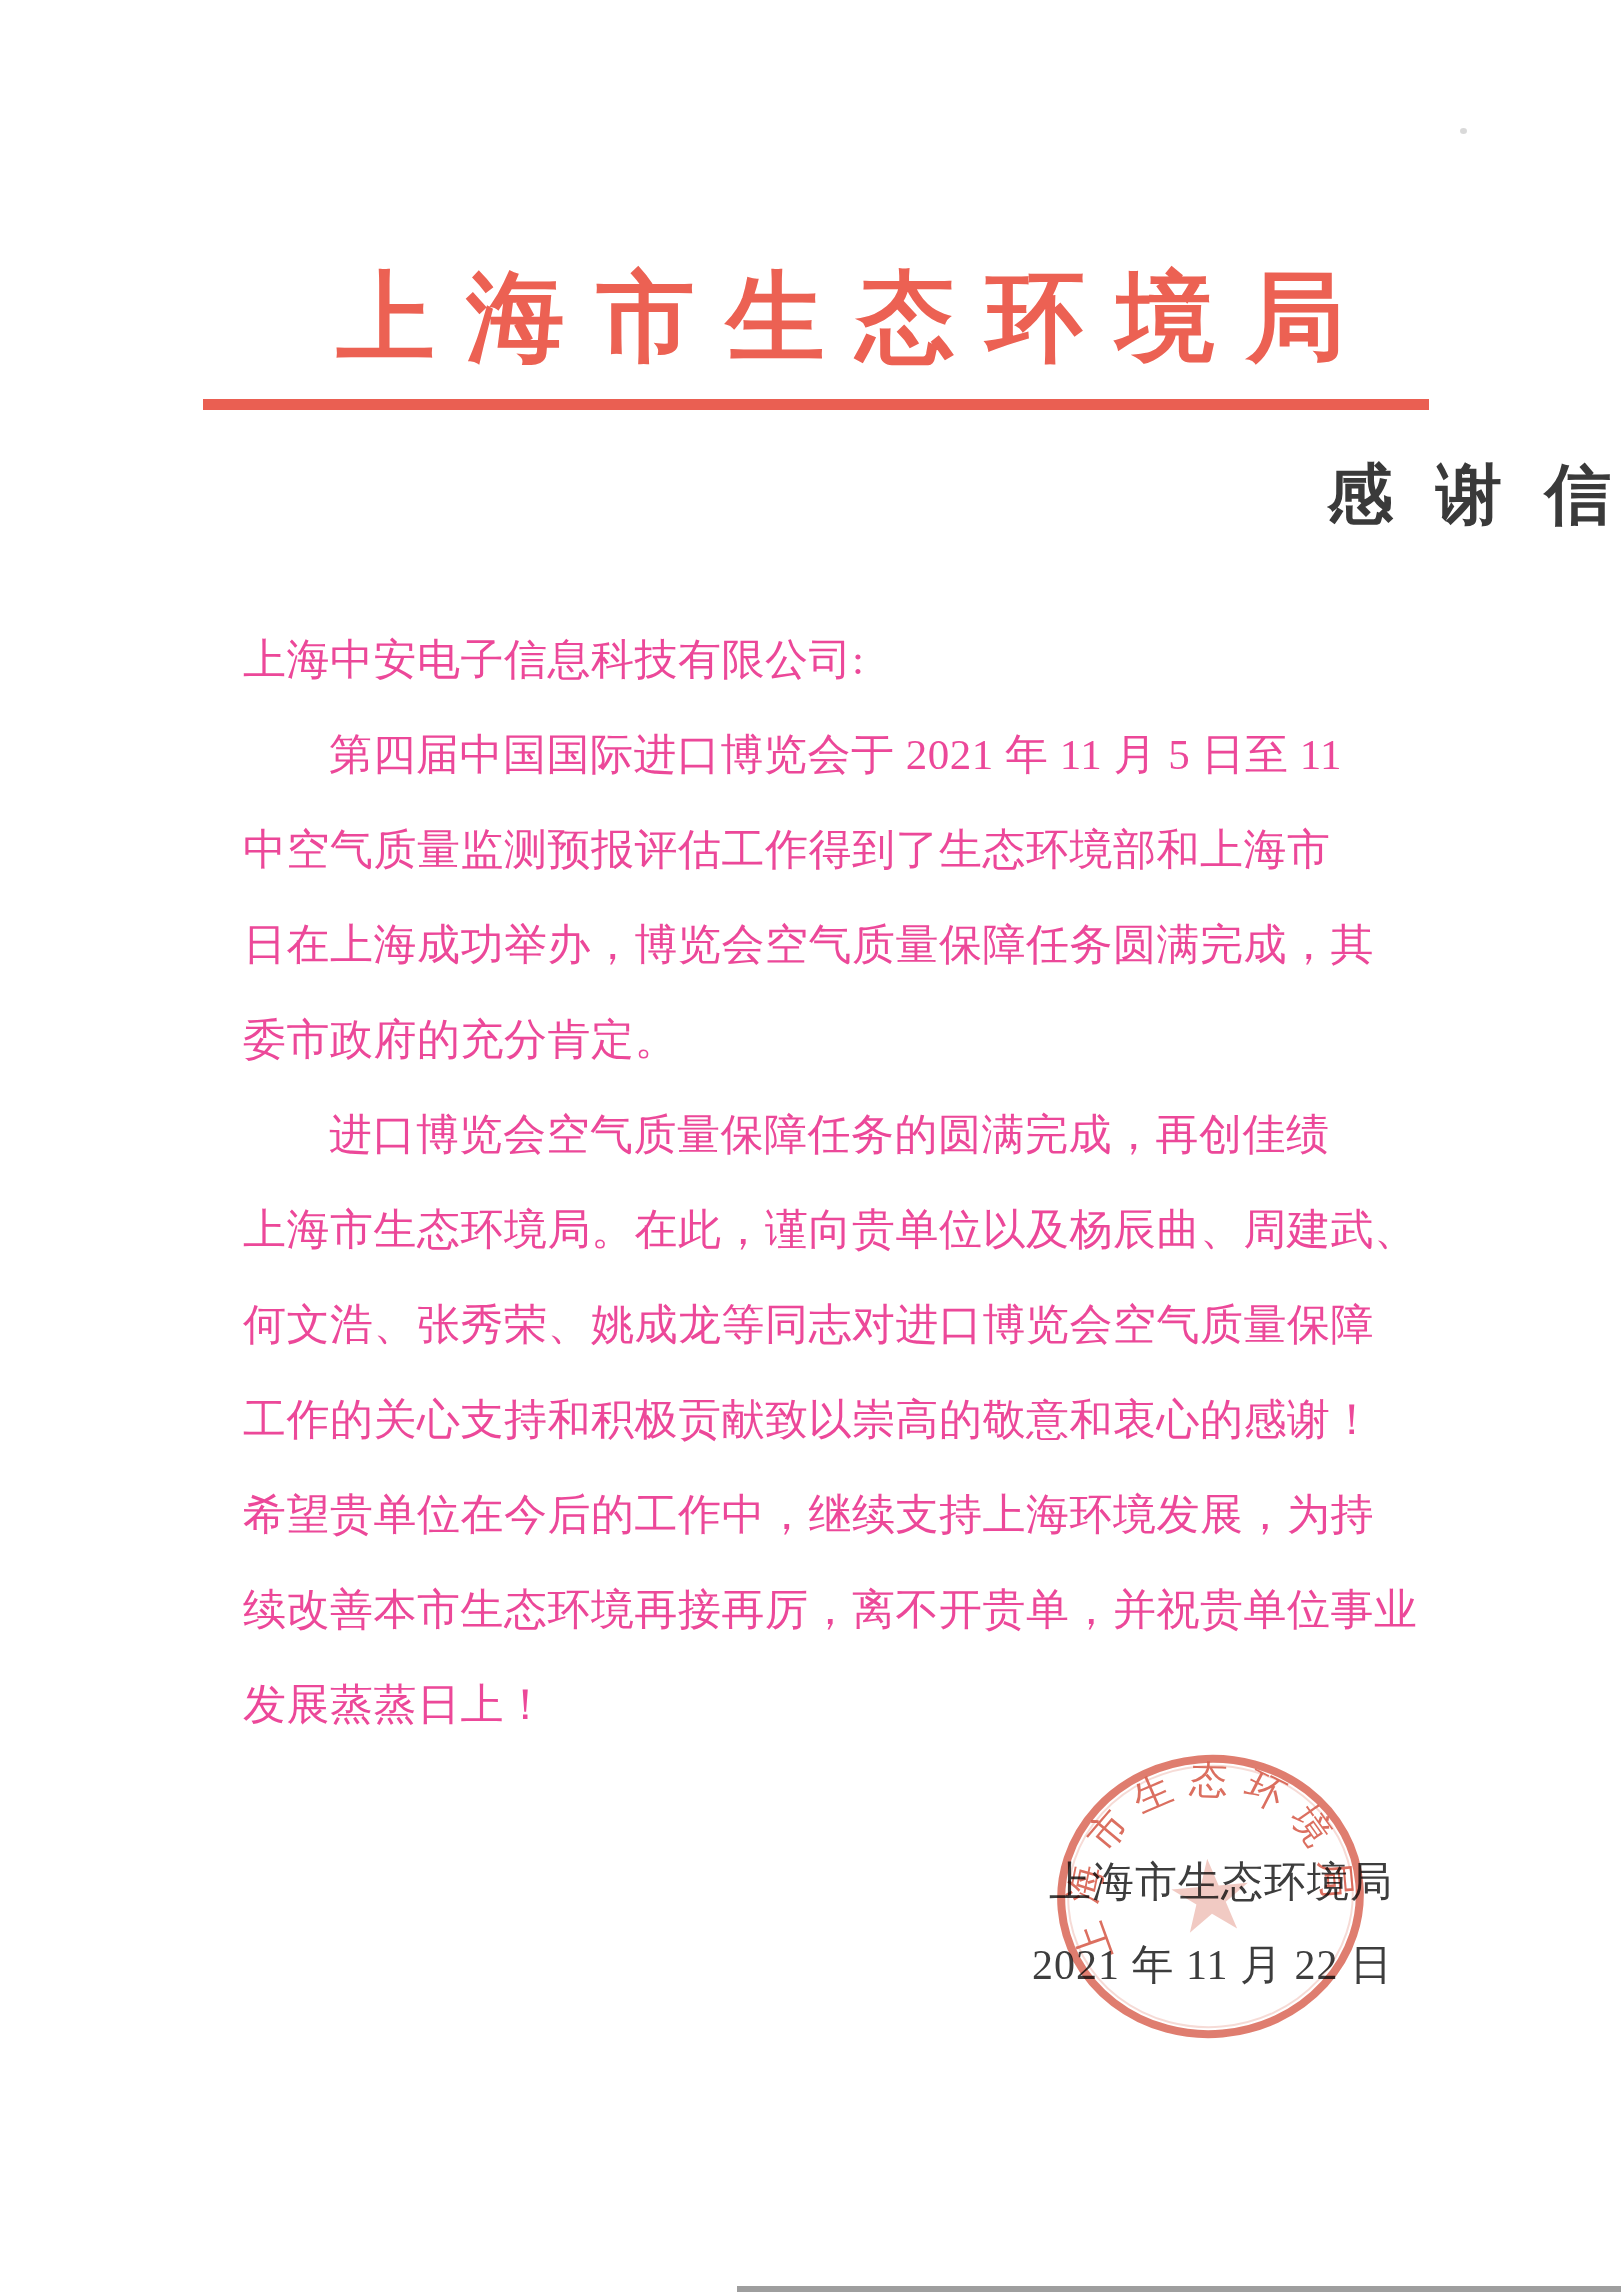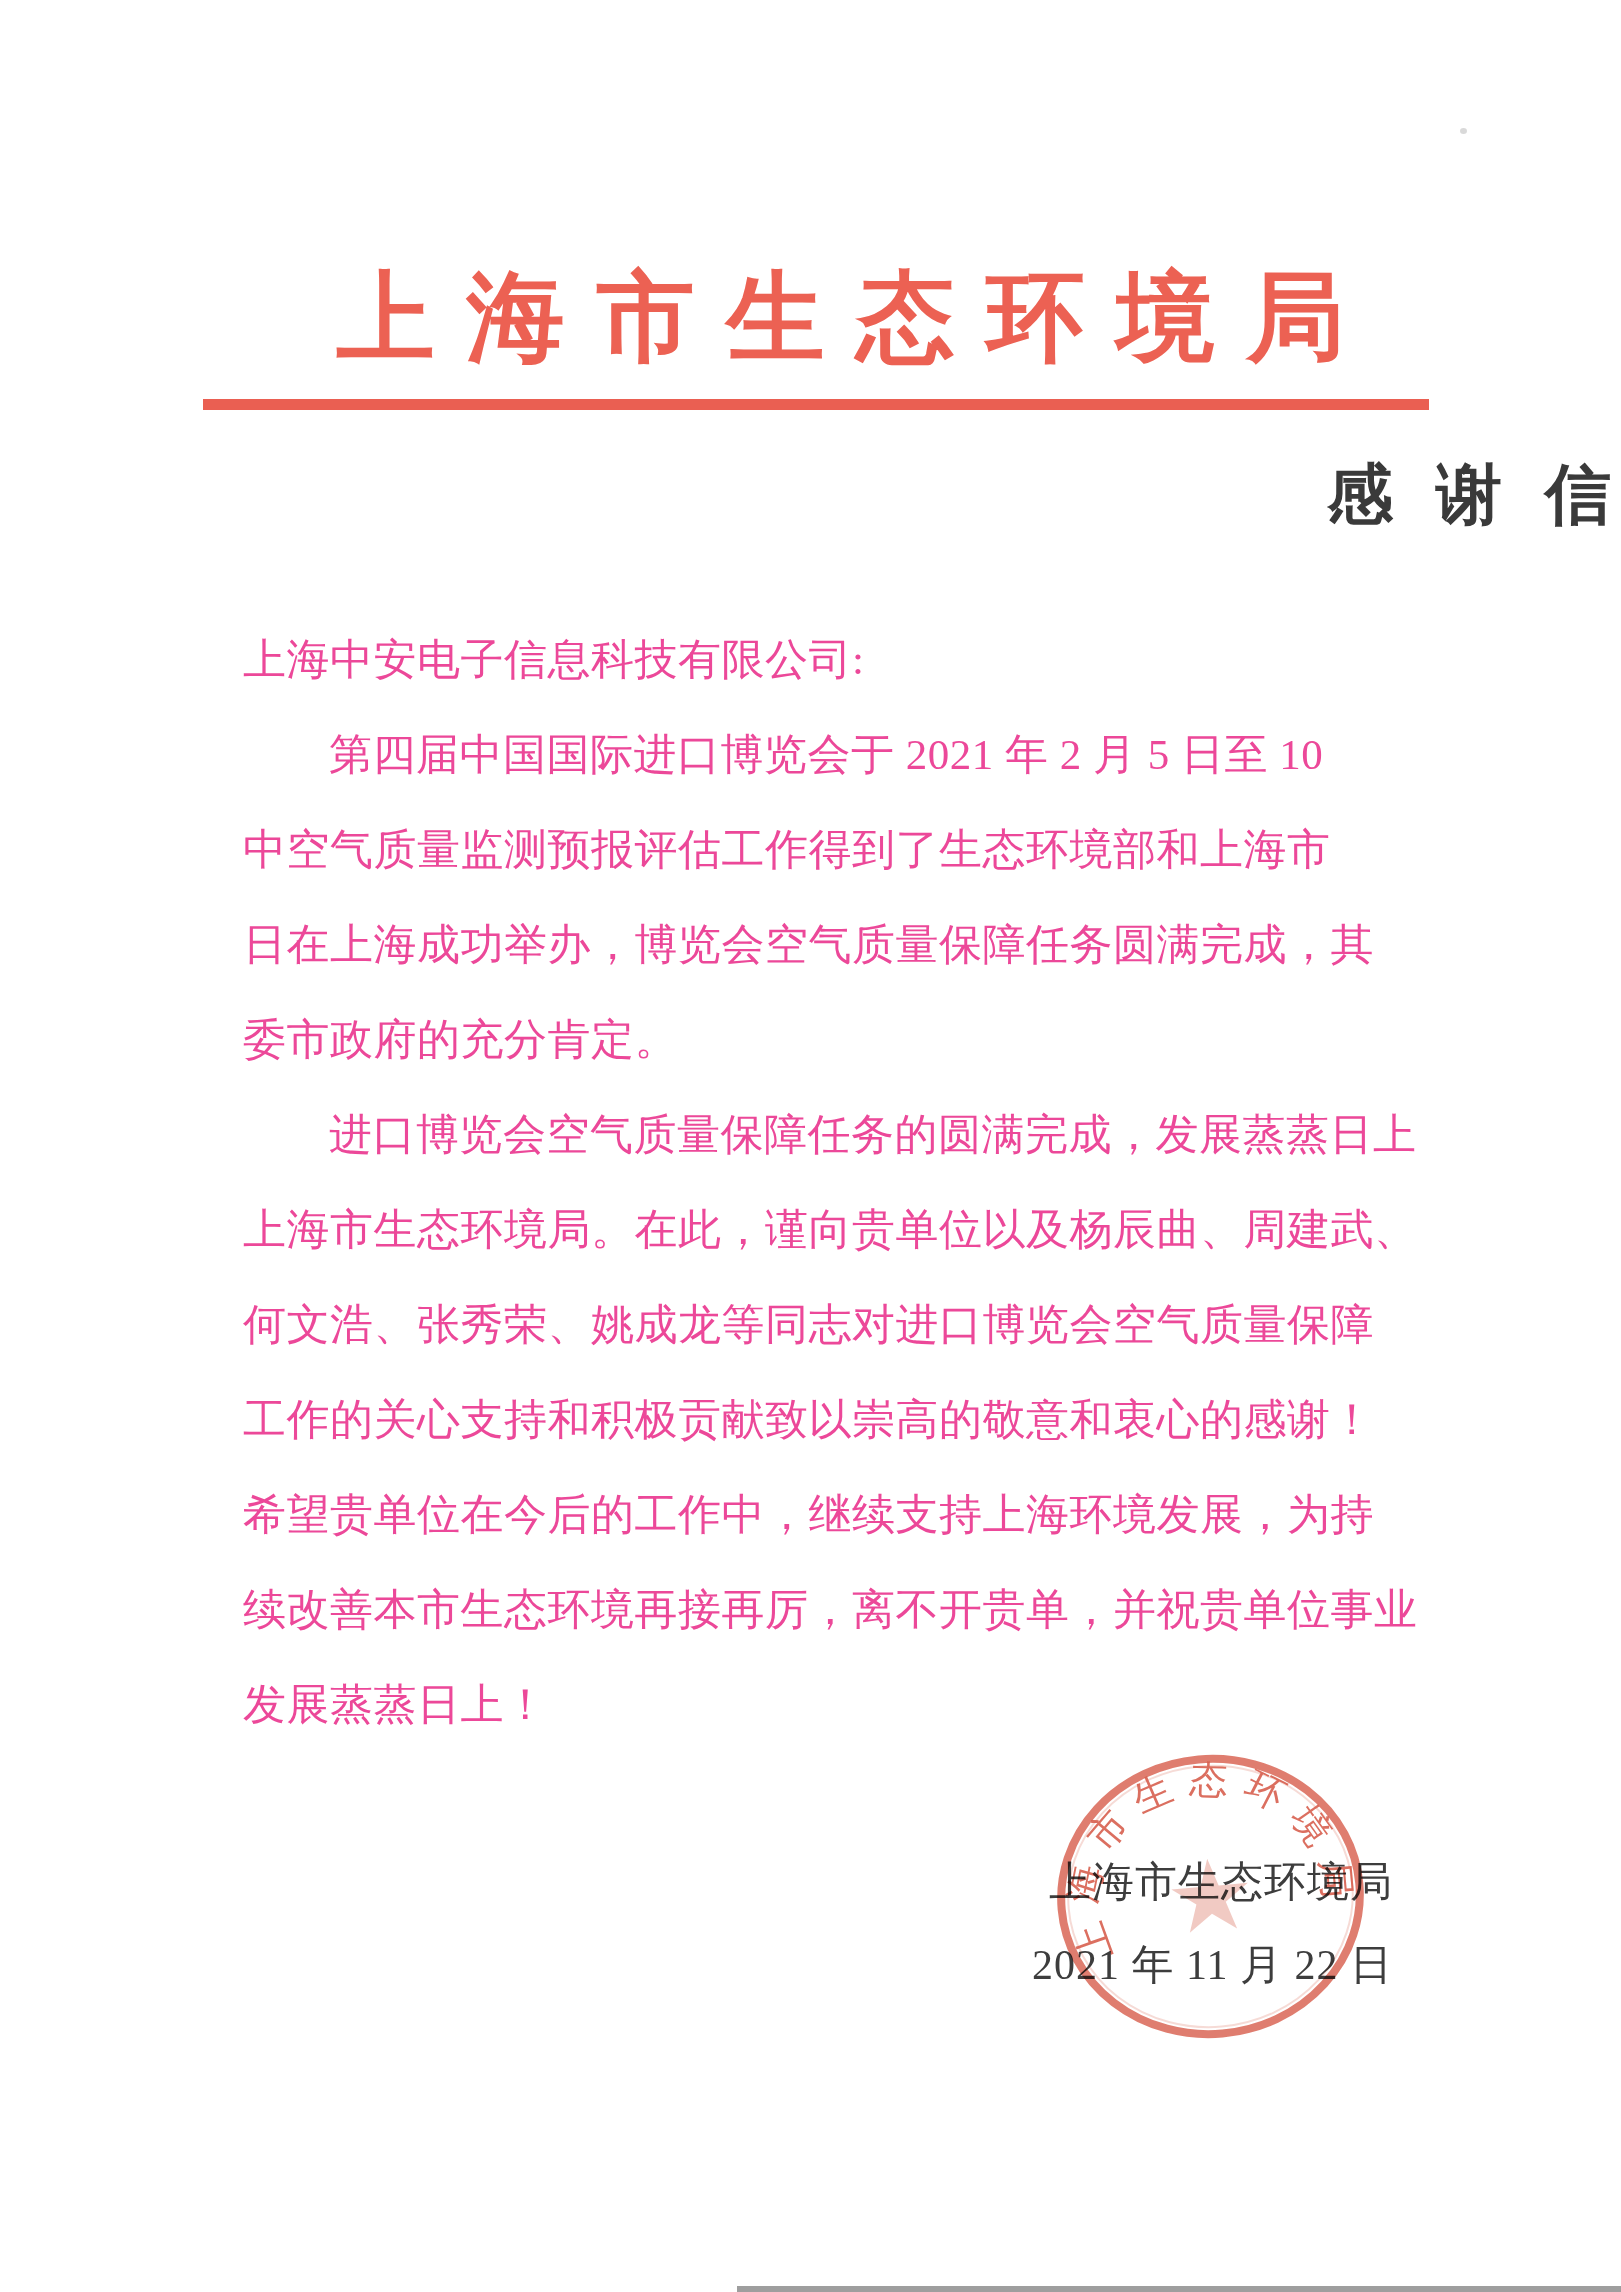--- a/index.html
+++ b/index.html
@@ -113,25 +113,25 @@
 <div class="page">
 
   <div class="agency-title">上海市生态环境局</div>
 
   <div class="red-rule"></div>
 
   <div class="letter-title">感谢信</div>
 
   <div class="body-block">
     <div class="body-line">上海中安电子信息科技有限公司:</div>
-    <div class="body-line indent">第四届中国国际进口博览会于 2021 年 2 月 5 日至 10</div>
+    <div class="body-line indent">第四届中国国际进口博览会于 2021 年 11 月 5 日至 11</div>
     <div class="body-line">中空气质量监测预报评估工作得到了生态环境部和上海市</div>
     <div class="body-line">日在上海成功举办，博览会空气质量保障任务圆满完成，其</div>
     <div class="body-line">委市政府的充分肯定。</div>
-    <div class="body-line indent">进口博览会空气质量保障任务的圆满完成，发展蒸蒸日上</div>
+    <div class="body-line indent">进口博览会空气质量保障任务的圆满完成，再创佳绩</div>
     <div class="body-line">上海市生态环境局。在此，谨向贵单位以及杨辰曲、周建武、</div>
     <div class="body-line">何文浩、张秀荣、姚成龙等同志对进口博览会空气质量保障</div>
     <div class="body-line">工作的关心支持和积极贡献致以崇高的敬意和衷心的感谢！</div>
     <div class="body-line">希望贵单位在今后的工作中，继续支持上海环境发展，为持</div>
     <div class="body-line">续改善本市生态环境再接再厉，离不开贵单，并祝贵单位事业</div>
     <div class="body-line">发展蒸蒸日上！</div>
   </div>
 
   <div class="sig-block">
     <div>上海市生态环境局</div>

